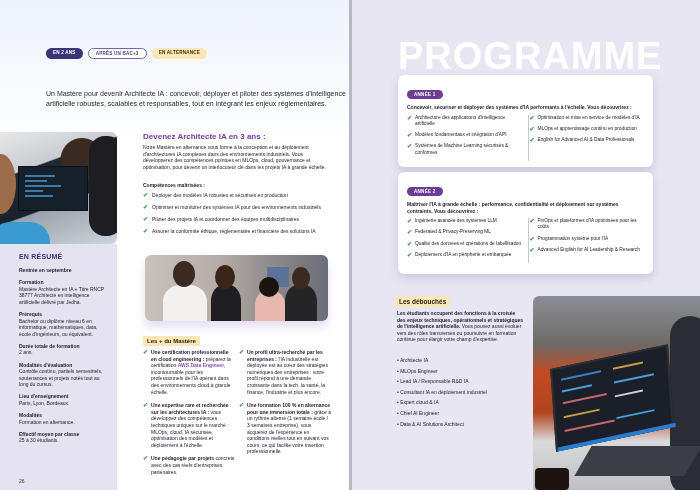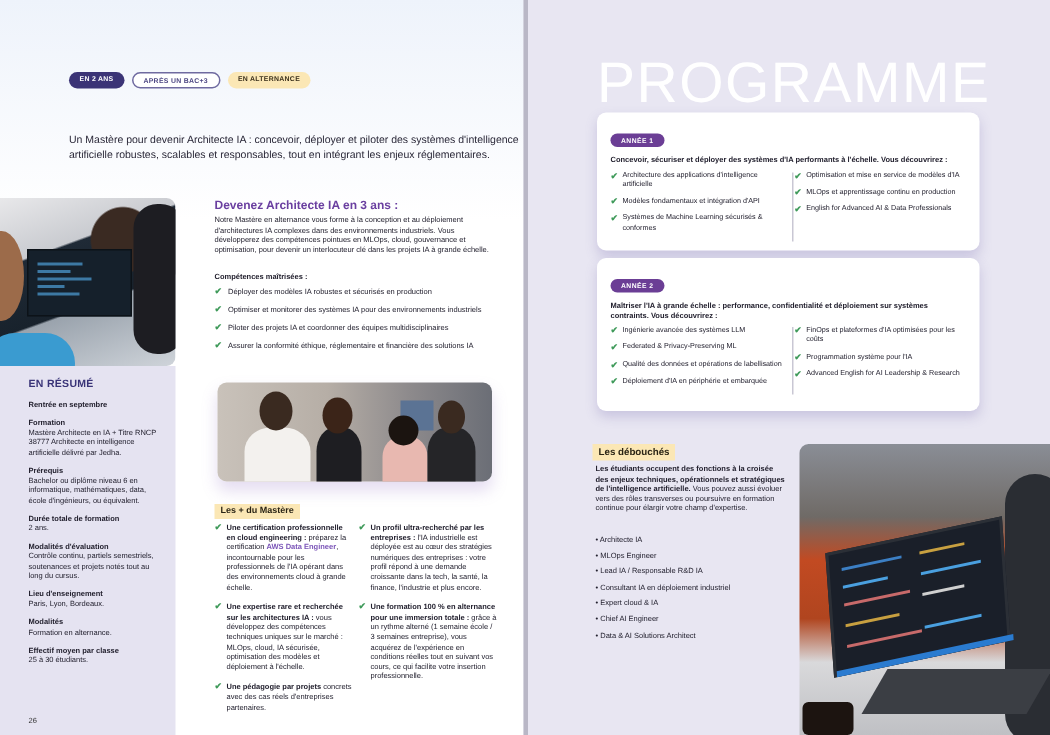--- a/index.html
+++ b/index.html
@@ -54,21 +54,21 @@
   .photo-2 .win { left: 122px; top: 12px; width: 22px; height: 20px; border-radius: 0; background: #5b7394; }
 
   .plus-label { position: absolute; left: 143px; top: 336px; background: #fbe7b5; font-size: 6px; font-weight: bold; padding: 2px 4px; color: #2a2415; }
   .plus-col { position: absolute; top: 349px; width: 92px; list-style: none; }
   .plus-col.c1 { left: 143px; }
   .plus-col.c2 { left: 239px; }
   .plus-col li { position: relative; padding-left: 8px; font-size: 5px; line-height: 6.6px; margin-bottom: 7px; color: #23212f; }
   .plus-col li b { font-weight: bold; }
   .hl { color: #7b55b8; font-weight: bold; }
 
-  .prog-title { position: absolute; left: 398px; top: 36px; font-size: 38px; font-weight: normal; color: #ffffff; letter-spacing: 1px; line-height: 40px; }
+  .prog-title { position: absolute; left: 398px; top: 36px; font-size: 38px; font-weight: bold; color: #ffffff; letter-spacing: 1px; line-height: 40px; }
 
   .card { position: absolute; left: 398px; width: 255px; background: #fff; border-radius: 6px; box-shadow: 0 4px 8px rgba(110,100,170,.25); padding: 7px 9px; }
   .card.y1 { top: 75px; height: 92px; }
   .card.y2 { top: 172px; height: 102px; }
   .year-badge { display: inline-block; background: #6b3e95; color: #fff; font-size: 4.5px; font-weight: bold; padding: 2px 7px; border-radius: 6px; letter-spacing: .3px; }
   .card-lead { font-size: 5px; font-weight: bold; line-height: 6.6px; margin: 4px 0 4px; color: #23212f; }
   .card-cols { display: flex; position: relative; }
   .card-cols .vline { position: absolute; left: 121px; top: 0; bottom: 0; width: 0.6px; background: #c9c7d4; }
   .card-cols ul { list-style: none; width: 120px; }
   .card-cols ul + ul { margin-left: 8px; }

